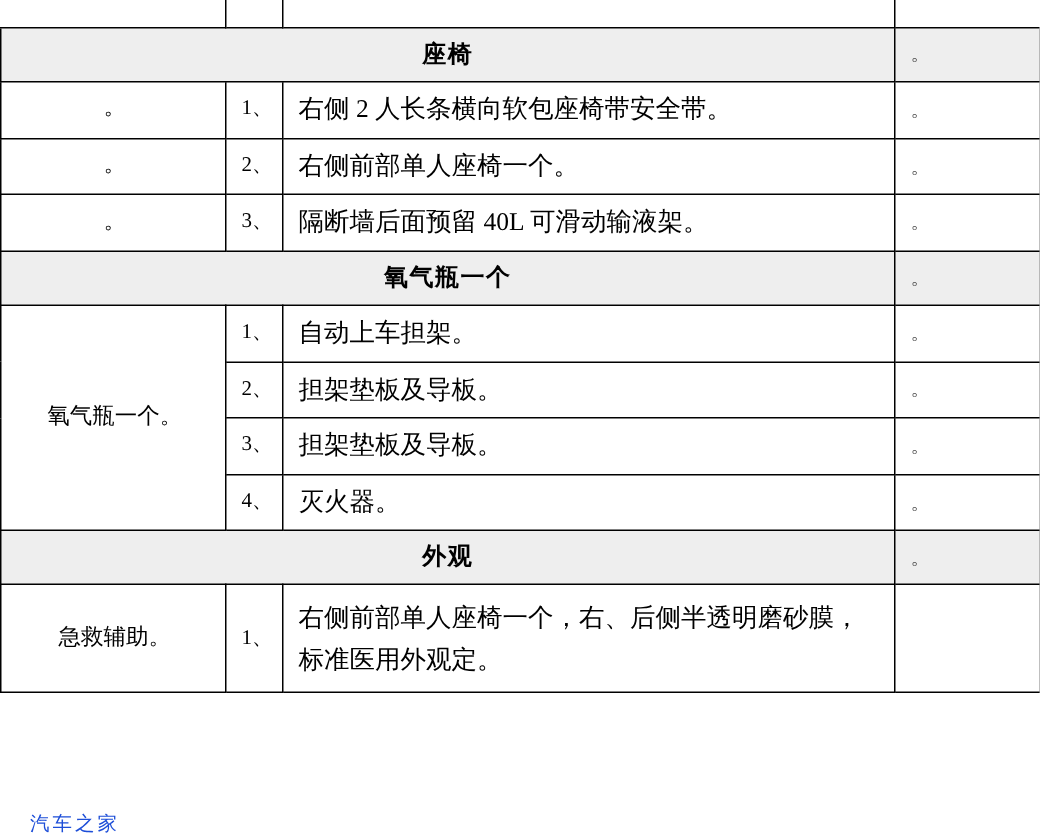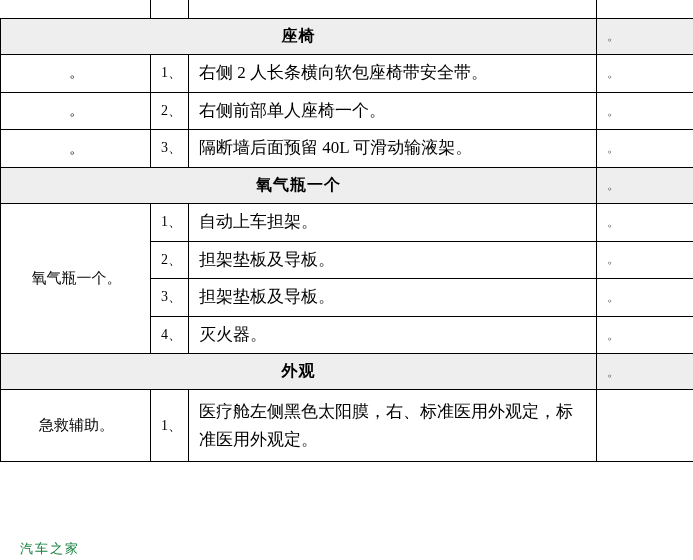--- a/index.html
+++ b/index.html
@@ -84,21 +84,21 @@
   .multi {
     line-height: 1.6;
     padding-top: 8px;
     padding-bottom: 8px;
   }
   .watermark {
     position: absolute;
     left: 20px;
     bottom: 2px;
     font-size: 13px;
-    color: #15803d;
+    color: #1d4ed8;
     letter-spacing: 2px;
     pointer-events: none;
   }
 </style>
 </head>
 <body>
 
 <div class="sheet">
   <table class="spec">
     <colgroup>
@@ -243,21 +243,21 @@
       </tr>
 
       <tr>
         <td>
             <div class="cell cat">急救辅助。</div>
           </td>
         <td>
             <div class="cell num">1、</div>
           </td>
         <td>
-            <div class="cell desc multi">医疗舱左侧黑色太阳膜，右、标准医用外观定，标准医用外观定。</div>
+            <div class="cell desc multi">右侧前部单人座椅一个，右、后侧半透明磨砂膜，标准医用外观定。</div>
           </td>
         <td>
             <div class="cell note"></div>
           </td>
       </tr>
     </tbody>
   </table>
 
   <div class="watermark">汽车之家</div>
 </div>

